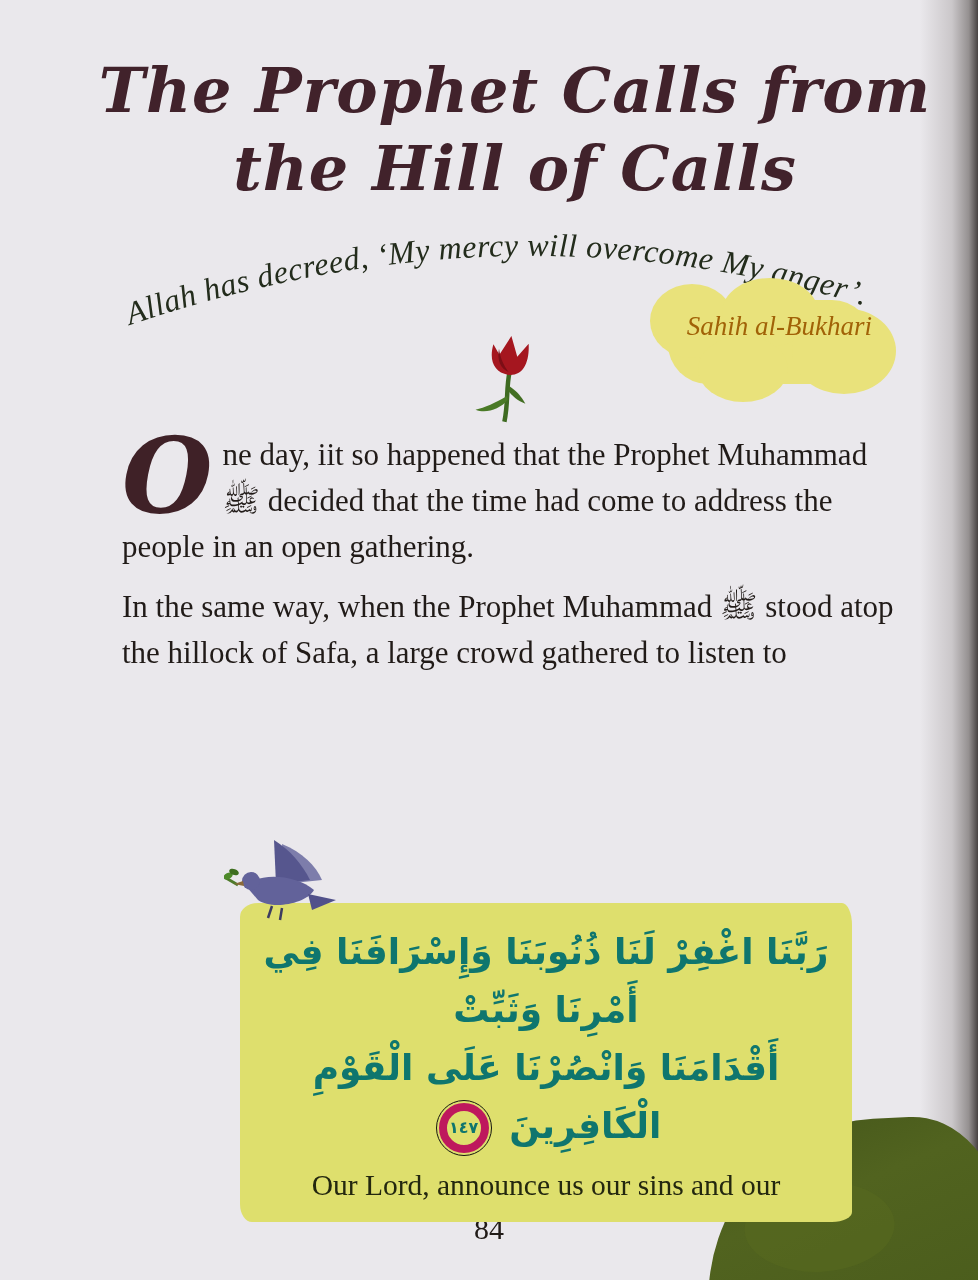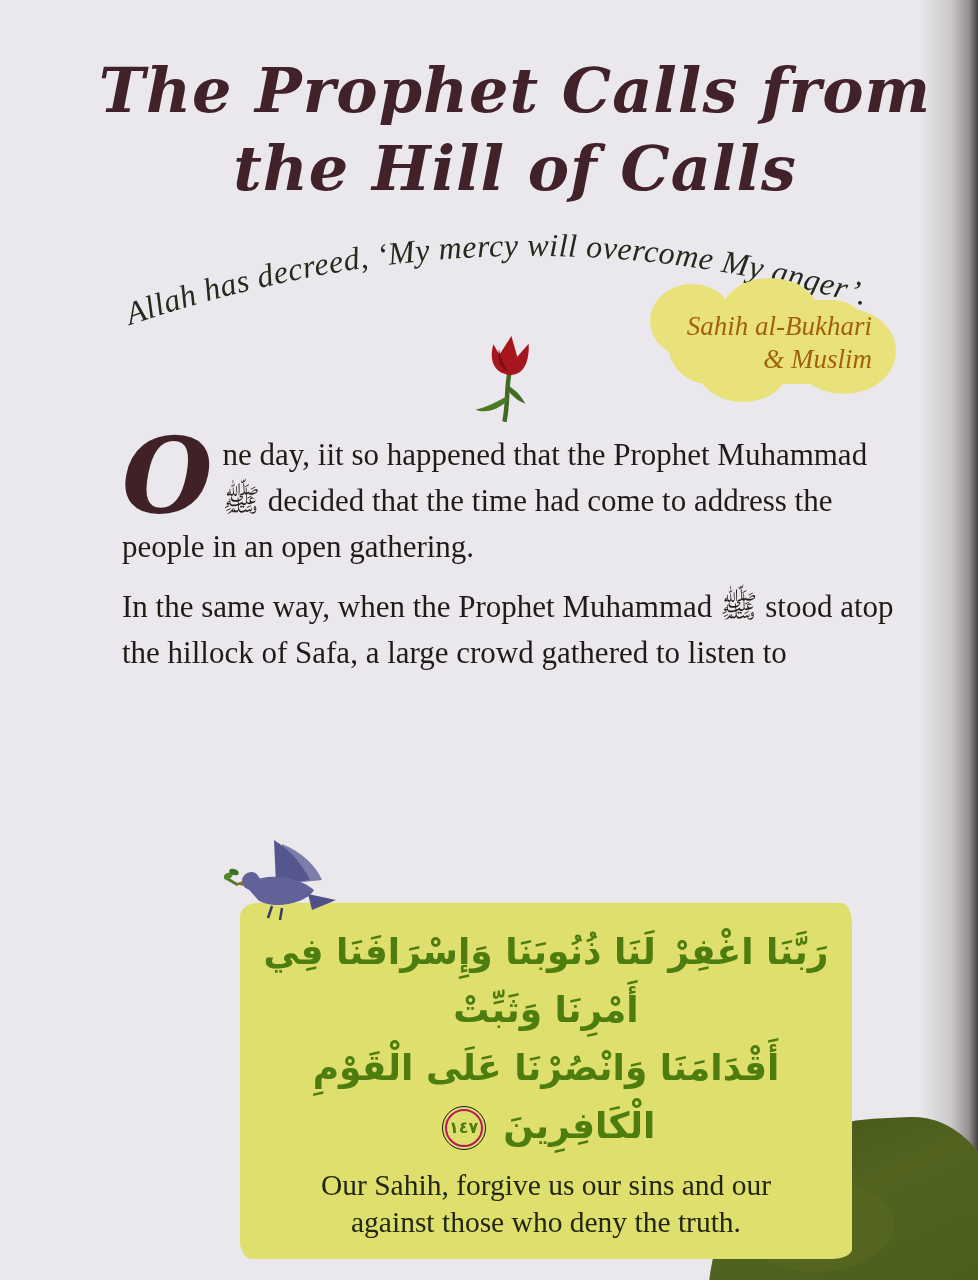--- a/index.html
+++ b/index.html
@@ -88,26 +88,26 @@
     padding:20px 18px 18px 18px;
     box-sizing:border-box;
     text-align:center;
     z-index:2;
   }
   .arabic{
     direction:rtl;
     font-family:"DejaVu Sans", sans-serif;
     font-weight:bold;
     font-size:36px;line-height:58px;
-    color:#4d7c0f;
+    color:#0f766e;
   }
   .ayah-circle{
     display:inline-flex;align-items:center;justify-content:center;
     width:34px;height:34px;
-    border:2px solid #be185d;border-radius:50%;
+    border:8px solid #be185d;border-radius:50%;
     outline:1px solid #16160f;outline-offset:2px;
     font-size:16px;font-weight:bold;
     vertical-align:middle;
     margin:0 8px;
   }
   .translation{
     font-size:29.5px;line-height:37px;color:#23270f;margin-top:12px;
   }
   
   .page-number{
@@ -141,21 +141,20 @@
     <path id="arcpath" d="M 130 100 Q 520 -32 888 88" fill="none"></path>
     <text>
       <textPath href="#arcpath">Allah has decreed, ‘My mercy will overcome My anger’.</textPath>
     </text>
   </svg>
 
   <div class="cloud">
     <span class="bump"></span>
     <span class="bump2"></span>
     <div>Sahih al-Bukhari</div>
-    <div>&amp; Muslim</div>
   </div>
 
   <svg class="rose" width="66" height="96" viewBox="0 0 66 96">
     <path d="M33 42 C 31 58, 35 72, 33 92" stroke="#3e6a21" stroke-width="4.5" fill="none"></path>
     <path d="M33 66 C 22 74, 12 80, 3 83 C 14 86, 27 80, 34 70 Z" fill="#4a7a26"></path>
     <path d="M34 56 C 42 60, 48 66, 52 72 C 44 70, 37 65, 33 60 Z" fill="#426e22"></path>
     <path d="M14 16 C 11 32, 17 44, 32 45 C 46 45, 52 32, 49 12 L 39 26 L 31 6 L 21 26 Z" fill="#a5161f"></path>
     <path d="M20 20 C 19 32, 24 40, 32 42 C 26 36, 22 28, 20 20 Z" fill="#7c0e16"></path>
   </svg>
 
@@ -182,22 +181,21 @@
 
   <div class="verse-box">
     <div class="arabic">
       <div>رَبَّنَا اغْفِرْ لَنَا ذُنُوبَنَا وَإِسْرَافَنَا فِي أَمْرِنَا وَثَبِّتْ</div>
       <div>
         <span>أَقْدَامَنَا وَانْصُرْنَا عَلَى الْقَوْمِ الْكَافِرِينَ</span>
         <span class="ayah-circle">١٤٧</span>
       </div>
     </div>
     <div class="translation">
-      <div>Our Sahih, forgive us our sins and our</div>
-      <div>against those who deny the truth.</div>
+      <div>Our Lord, announce us our sins and our</div>
     </div>
 
   </div>
 
   <div class="page-number">84</div>
 
   <div class="hill"></div>
 
   <div class="right-shadow"></div>
 

